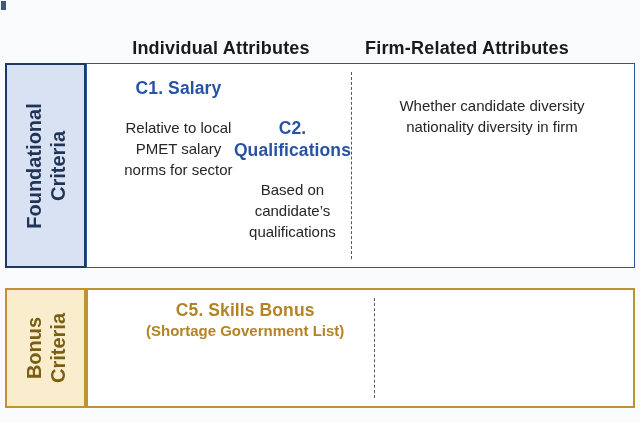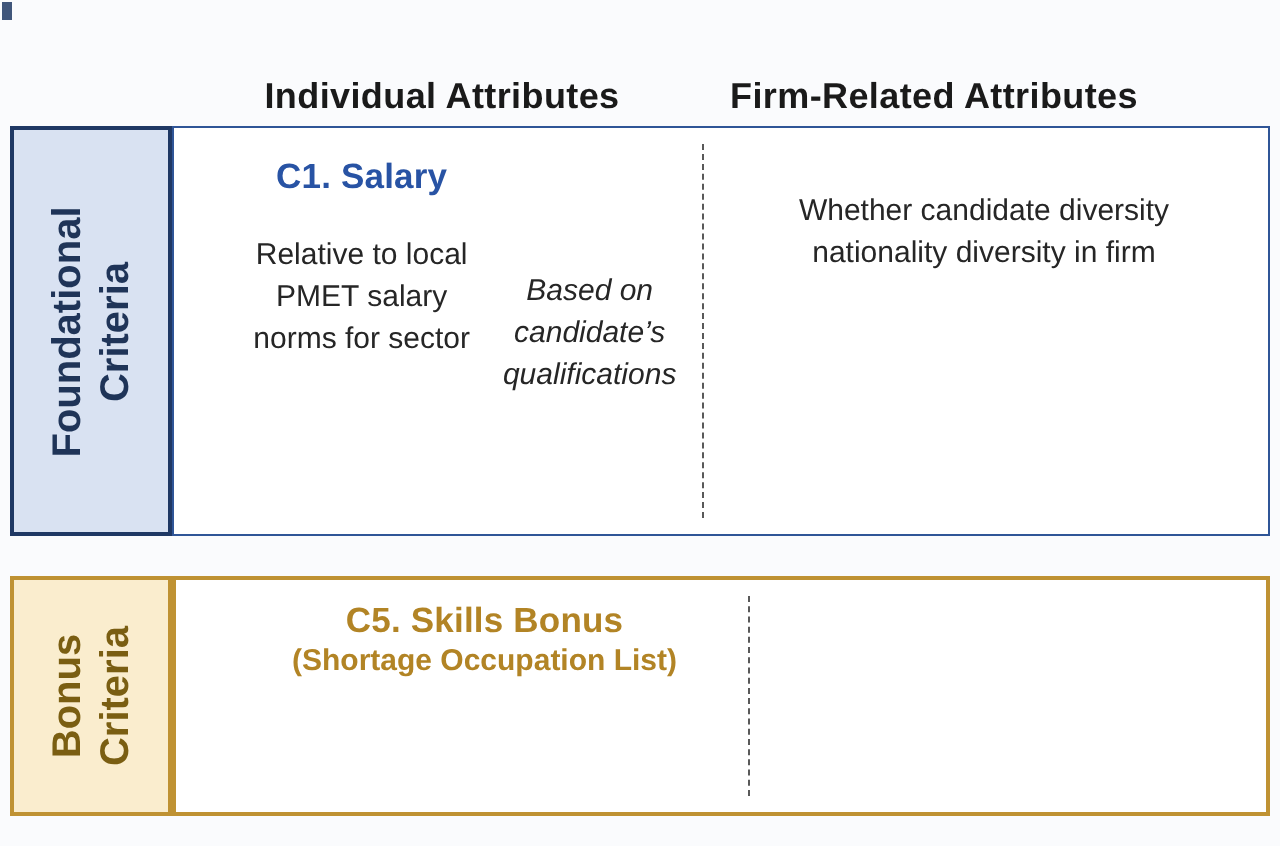--- a/index.html
+++ b/index.html
@@ -101,21 +101,21 @@
   }
   
   .band.foundational .cell{padding-top:13px;}
   .crit.c2{margin-top:40px;}
   .crit.c4{margin-top:21px;}
   .band.bonus .cell{padding-top:9px;margin-left:22px;}
   .band.bonus .crit-desc{margin-top:4px;line-height:20.5px;}
 
   
   .w-c1{max-width:175px;}
-  .w-c2{max-width:170px;font-style:italic;}
+  .w-c2{max-width:170px;}
   .w-c3{max-width:208px;}
   .w-c4t{max-width:232px;}
   .w-c4{max-width:212px;}
   .w-c5{max-width:196px;}
   .w-c6t{max-width:242px;}
   .w-c6{max-width:242px;}
 </style>
 </head>
 <body>
 
@@ -133,20 +133,21 @@
         <span>Criteria</span>
       </div>
     </div>
     <div class="main main-blue">
       <div class="cell left">
         <div class="crit c1">
           <div class="crit-title blue">C1. Salary</div>
           <div class="crit-desc w-c1">Relative to local PMET salary norms for sector</div>
         </div>
         <div class="crit c2">
+          <div class="crit-title blue">C2. Qualifications</div>
           <div class="crit-desc w-c2">Based on candidate’s qualifications</div>
         </div>
       </div>
       <div class="vdivider"></div>
       <div class="cell right">
         <div class="crit c3">
           <div class="crit-desc w-c3">Whether candidate diversity nationality diversity in firm</div>
         </div>
       </div>
     </div>
@@ -156,20 +157,20 @@
     <div class="side side-gold">
       <div class="side-text">
         <span>Bonus</span>
         <span>Criteria</span>
       </div>
     </div>
     <div class="main main-gold">
       <div class="cell left">
         <div class="crit c5">
           <div class="crit-title gold">C5. Skills Bonus</div>
-          <div class="crit-sub">(Shortage Occupation List)</div>
+          <div class="crit-sub">(Shortage Government List)</div>
         </div>
       </div>
       <div class="vdivider"></div>
     </div>
   </section>
 
 </div>
 
 </body></html>

